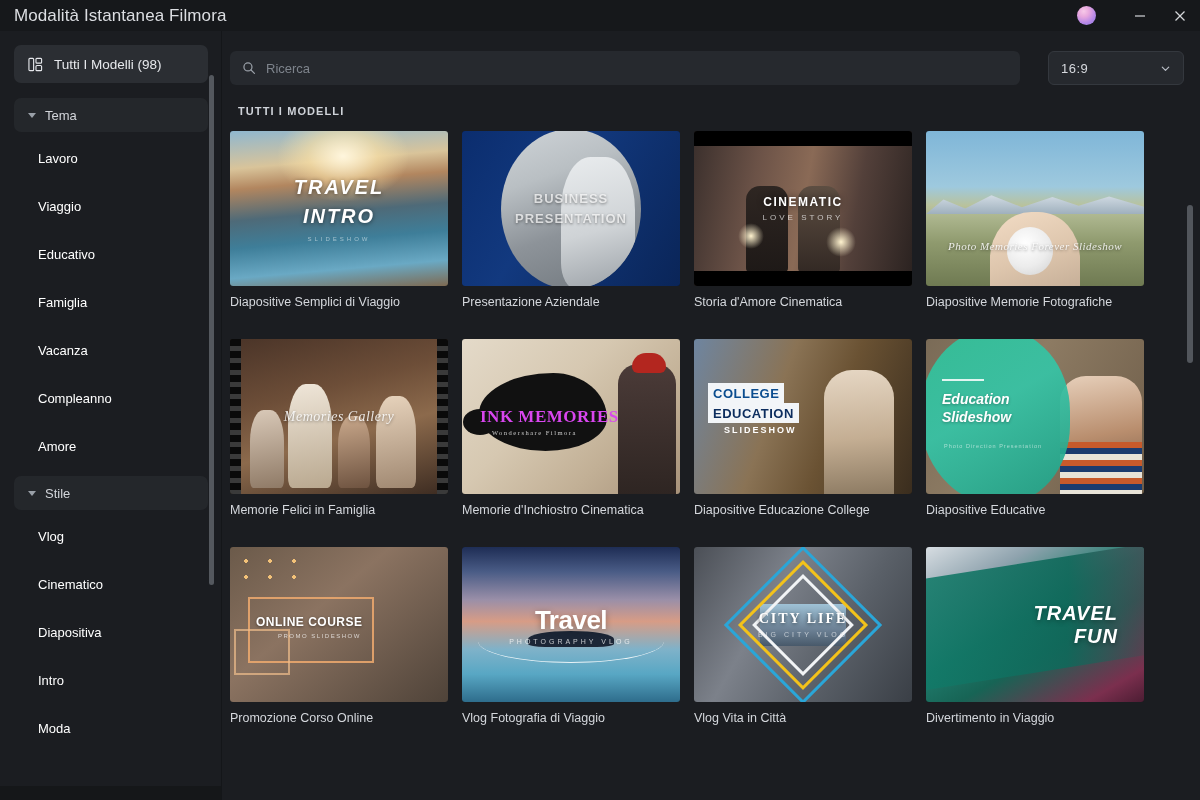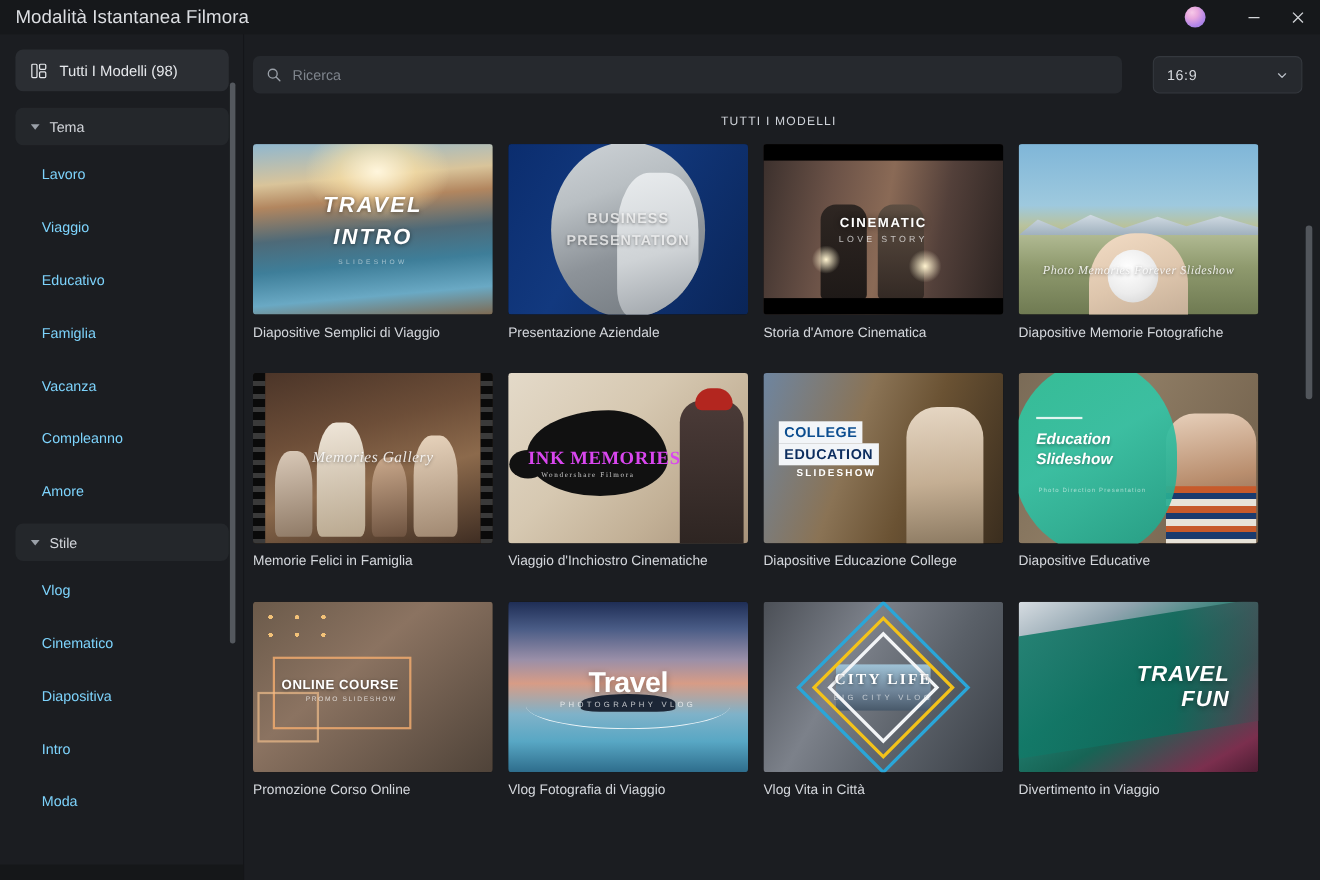--- a/index.html
+++ b/index.html
@@ -82,21 +82,21 @@
     border-right: 4px solid transparent;
     border-top: 5px solid #9aa0a8;
     flex: none;
   }
   .group-header .label { font-size: 13px; color: #d2d5da; }
 
   .sb-item {
     height: 48px;
     display: flex; align-items: center;
     padding-left: 38px;
-    font-size: 13px; color: #7dd3fc;
+    font-size: 13px; color: #ffffff;
     cursor: default;
   }
 
   .sb-footer {
     height: 14px;
     background: #151719;
   }
 
   .sb-scrollbar-track {
     position: absolute;
@@ -153,23 +153,22 @@
     border-radius: 6px;
     border: 1px solid #34383e;
     display: flex; align-items: center; justify-content: space-between;
     padding: 0 12px;
   }
   .ratio .val { font-size: 13px; color: #d6d9de; letter-spacing: .5px; }
   .chev { width: 11px; height: 11px; display: block; }
 
   .section-title {
     font-size: 11px; letter-spacing: 1.1px;
-    color: #cfd3d9; font-weight: normal;
+    color: #cfd3d9; font-weight: bold;
     padding: 0 0 14px 8px;
-    text-align: center;
   }
 
   .content {
     flex: 1; min-height: 0;
     padding: 0 22px 0 8px;
     position: relative;
     overflow: hidden;
   }
   .grid {
     display: grid;
@@ -514,21 +513,21 @@
           <div class="card">
             <div class="thumb">
               <div class="scene t-ink">
                 <div class="splat"></div>
                   <div class="lady"></div>
                   <div class="hat"></div>
               </div>
               <div class="ink-txt">INK MEMORIES</div>
               <div class="ink-sub">Wondershare Filmora</div>
             </div>
-            <div class="card-title">Viaggio d'Inchiostro Cinematiche</div>
+            <div class="card-title">Memorie d'Inchiostro Cinematica</div>
           </div>
 
           <div class="card">
             <div class="thumb">
               <div class="scene t-college">
                   <div class="girl2"></div>
                 </div>
               <div class="cg-b1"><span>COLLEGE</span></div>
               <div class="cg-b2"><span>EDUCATION</span></div>
               <div class="cg-b3">SLIDESHOW</div>

